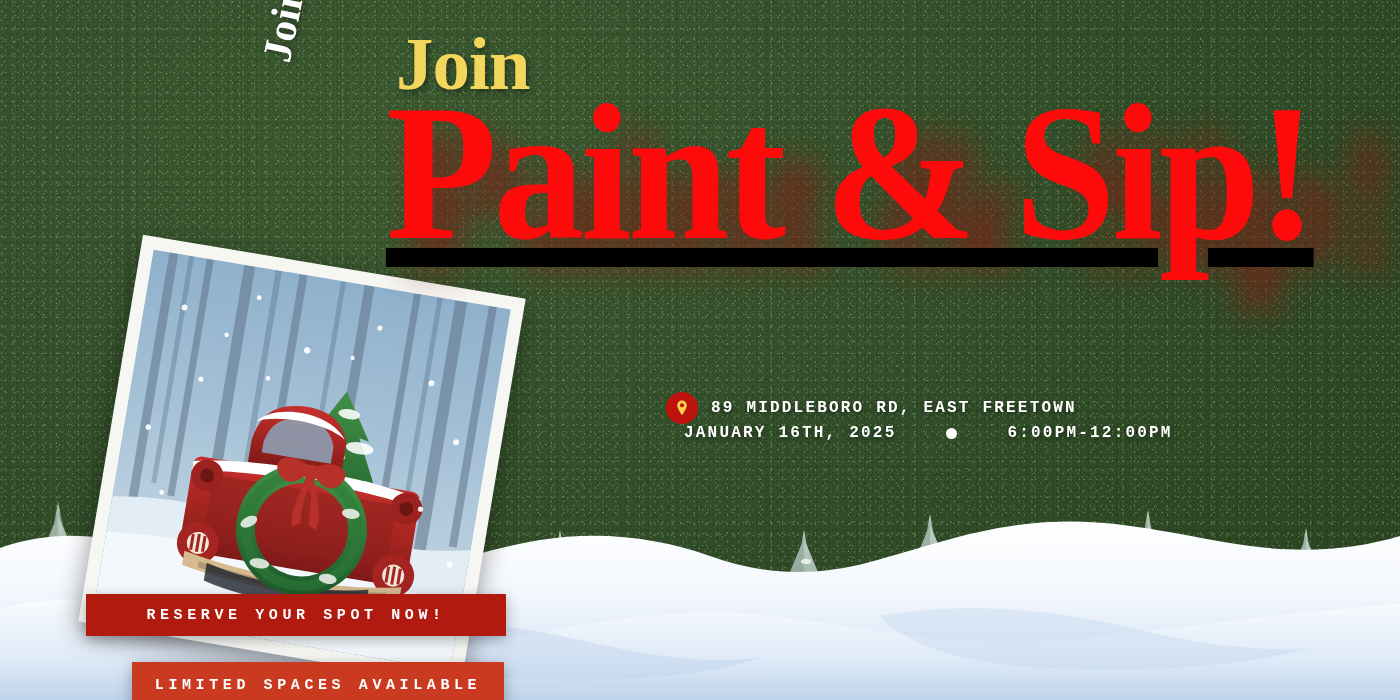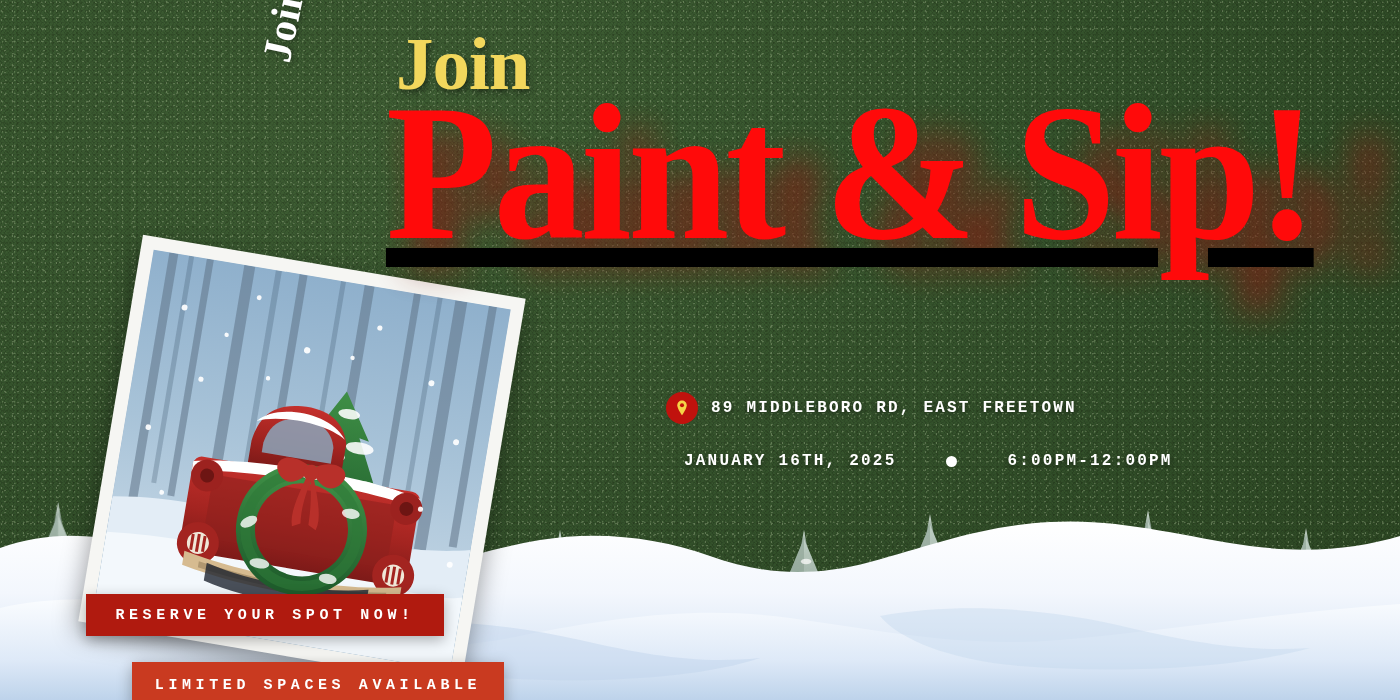--- a/index.html
+++ b/index.html
@@ -111,21 +111,21 @@
     position:absolute;
     left:666px;top:392px;
     color:#ffffff;
     font-family:"Liberation Mono", monospace;
     font-weight:700;
     font-size:16px;
     letter-spacing:2.2px;
     text-shadow:0 2px 6px rgba(0,0,0,.55);
   }
   .info-row{display:flex;align-items:center;gap:13px;white-space:nowrap;}
-  .info-row.second{margin-top:28px;margin-left:18px;gap:37px;}
+  .info-row.second{margin-left:18px;gap:37px;}
   .pin{
     width:32px;height:32px;flex:0 0 32px;
     border-radius:50%;
     background:#c0120d;
     display:flex;align-items:center;justify-content:center;
   }
   .pin svg{width:18px;height:18px;display:block;}
   .dot{
     display:inline-block;width:11px;height:11px;border-radius:50%;
     background:#fff;margin:0 13px;vertical-align:middle;
@@ -154,21 +154,21 @@
     display:flex;align-items:center;justify-content:center;
     color:#ffffff;
     font-family:"Liberation Mono", monospace;
     font-weight:700;
     letter-spacing:4.6px;
     white-space:nowrap;
     box-shadow:0 4px 14px rgba(0,0,0,.30);
   }
   .cta-reserve{
     left:86px;top:594px;
-    width:358px;height:42px;
+    width:420px;height:42px;
     background:#b01a0f;
     font-size:15px;
   }
   .cta-limited{
     left:132px;top:662px;
     width:372px;height:46px;
     background:#c93a20;
     font-size:15px;
   }
 </style>

